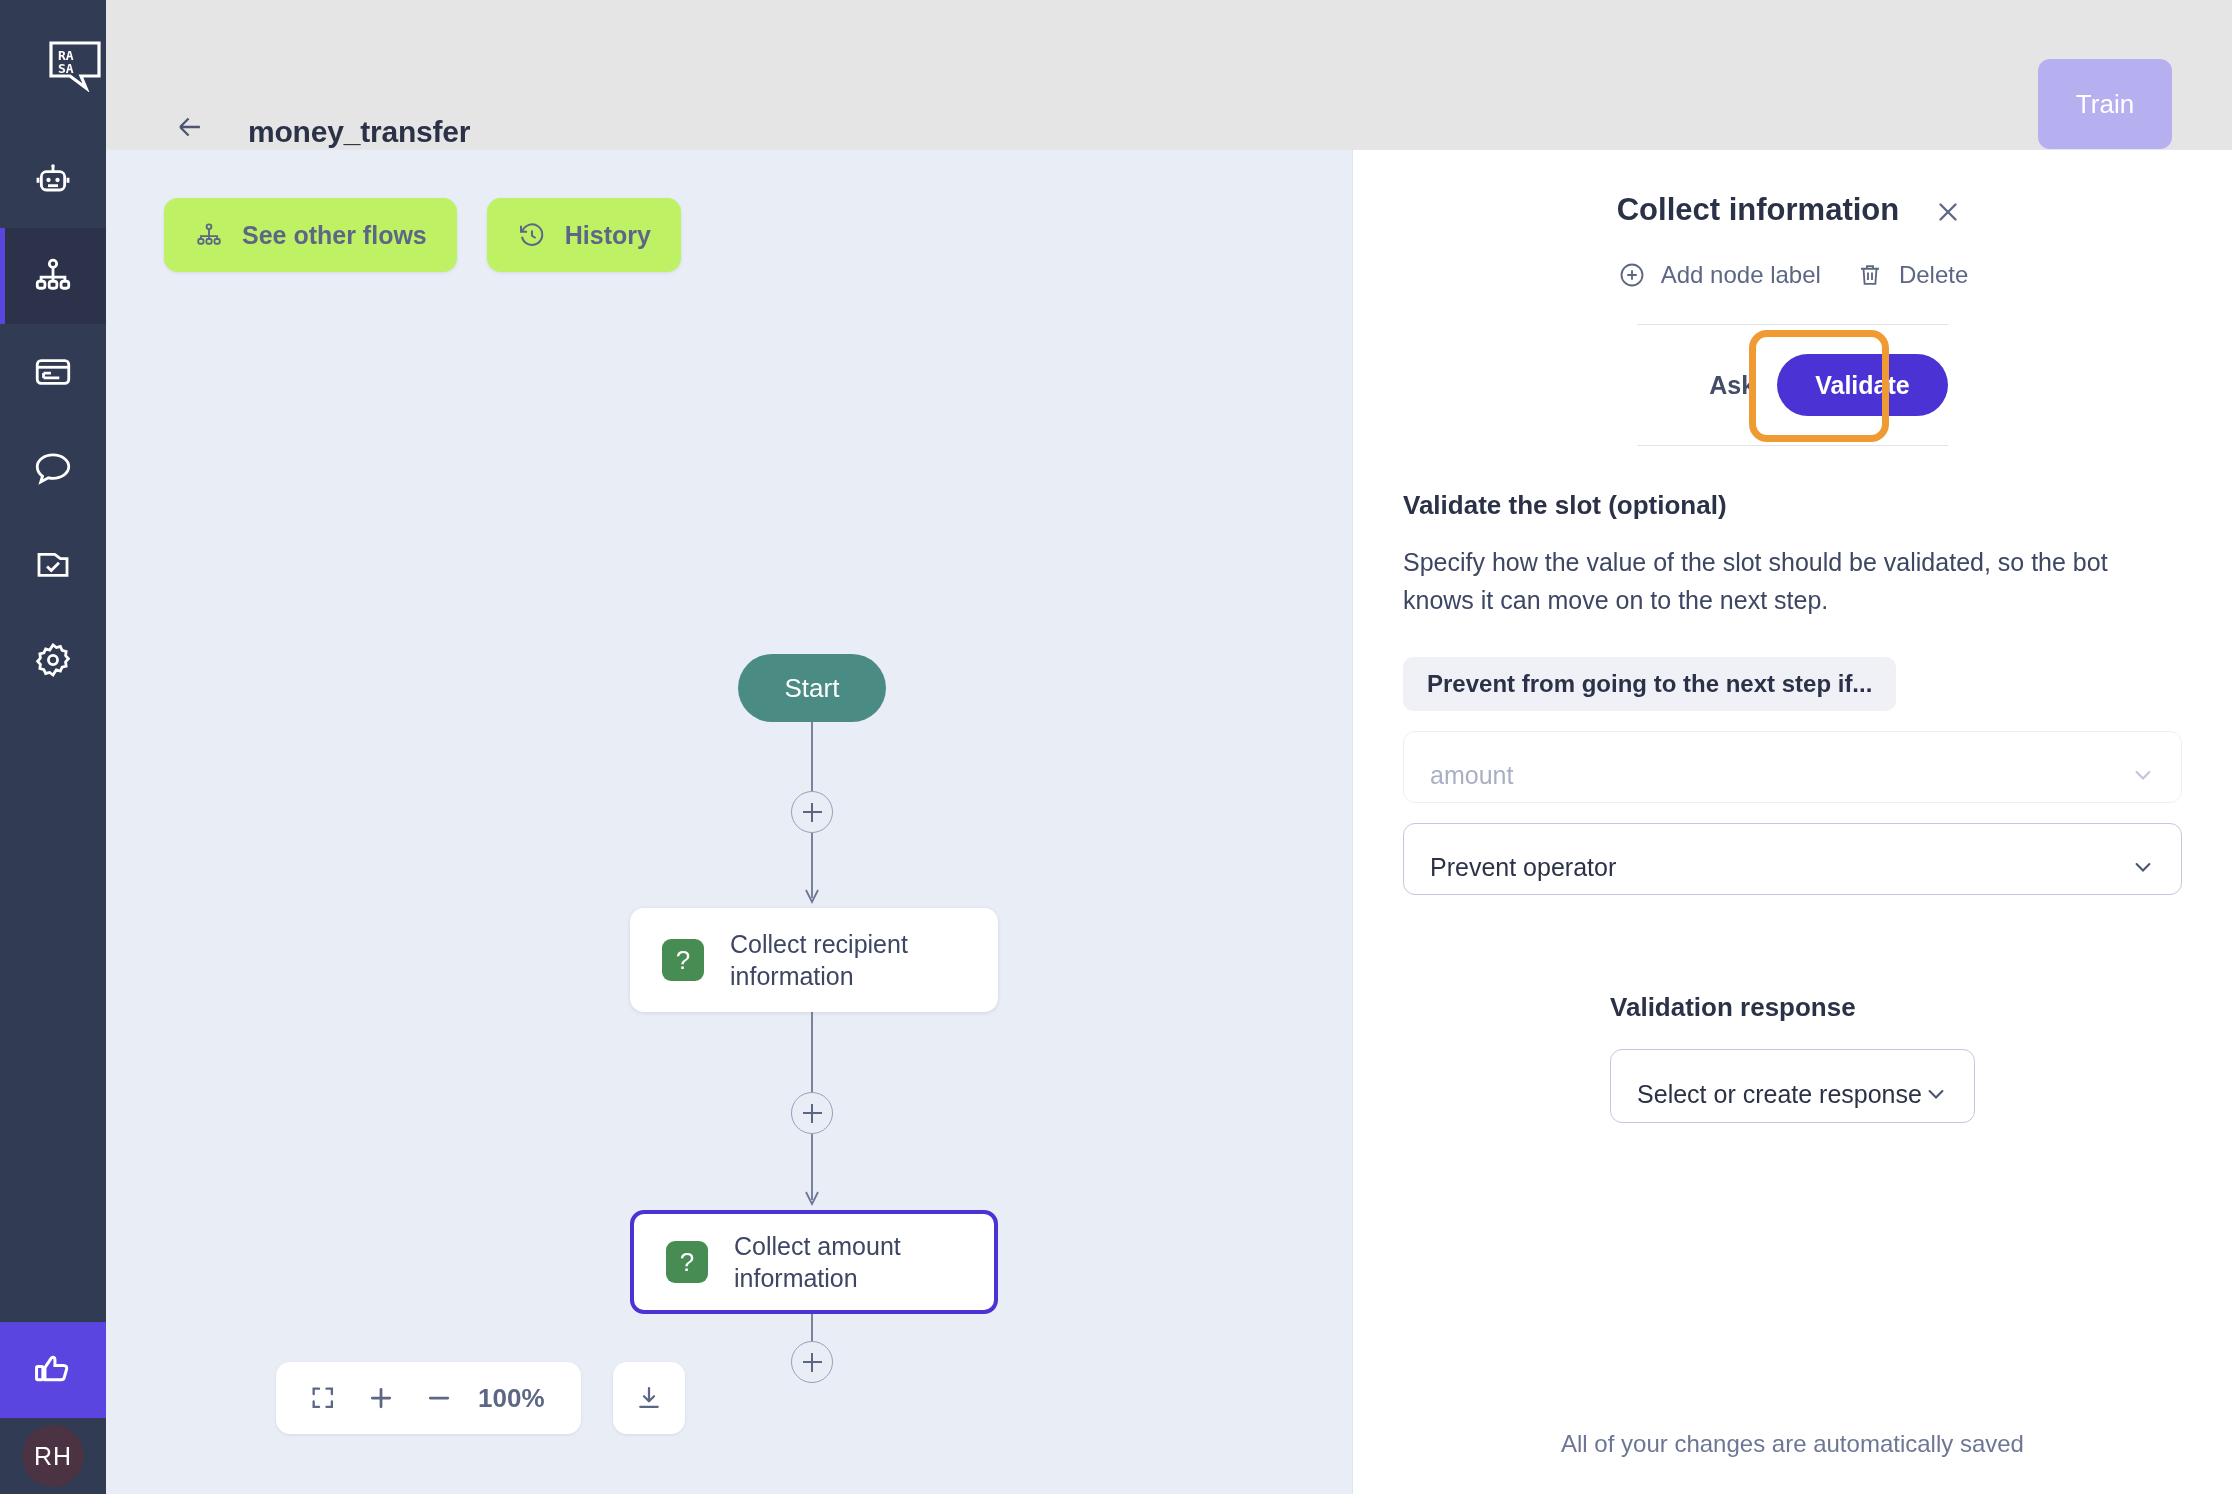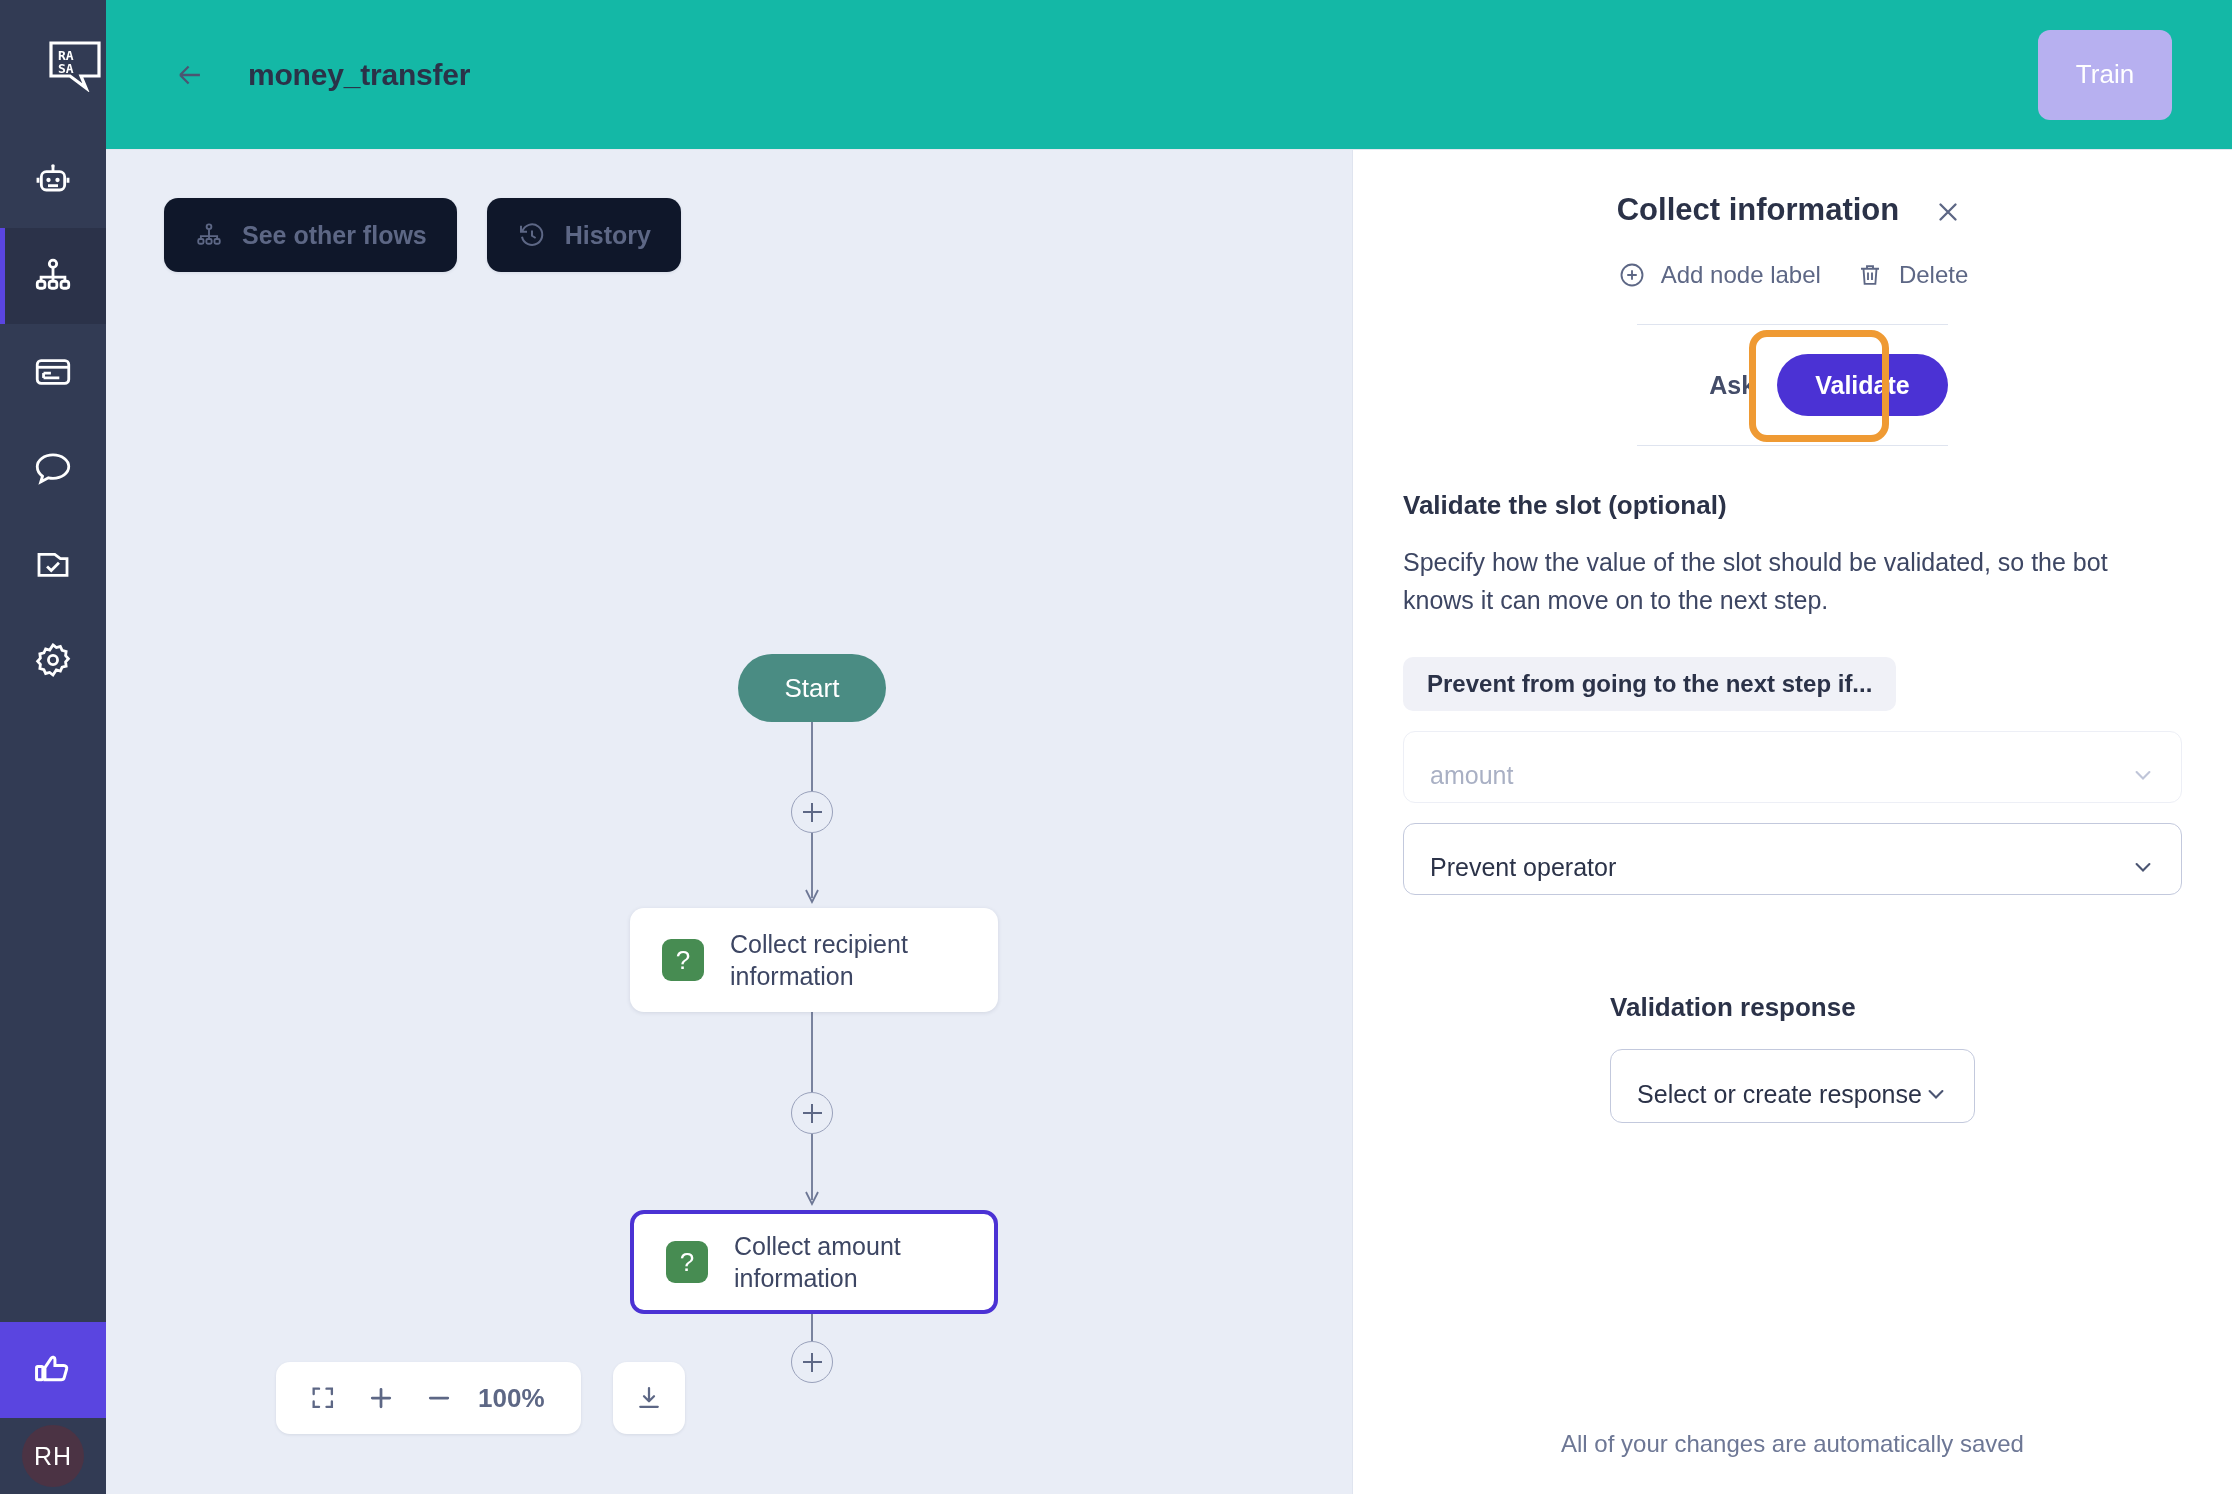--- a/index.html
+++ b/index.html
@@ -47,23 +47,23 @@
     width: 62px; height: 62px; border-radius: 50%;
     background: #4b3344; color: #ffffff;
     display: flex; align-items: center; justify-content: center;
     font-size: 25px; letter-spacing: 1px; cursor: pointer;
   }
 
   
   .main { flex: 1; display: flex; flex-direction: column; position: relative; }
 
   .topbar {
-    height: 150px; background: #14b8a6;
+    height: 150px; background: #e5e5e5;
     border-bottom: 1px solid #e3e7f0;
-    display: flex; align-items: center; padding: 0 60px 0 62px;
+    display: flex; align-items: flex-end; padding: 0 60px 0 62px;
     flex: 0 0 150px;
   }
   .back-btn { width: 44px; height: 44px; display:flex; align-items:center; justify-content:center; cursor:pointer; }
   .flow-title {
     font-size: 30px; font-weight: bold; color: #2b3248;
     margin-left: 36px; letter-spacing: -0.2px;
   }
   .topbar-spacer { flex: 1; }
   .train-btn {
     width: 134px; height: 90px; border-radius: 12px;
@@ -77,21 +77,21 @@
 
   
   .canvas {
     flex: 1; position: relative; background: #e9edf6; overflow: hidden;
   }
   .canvas-toolbar {
     position: absolute; top: 48px; left: 58px;
     display: flex; gap: 30px; z-index: 5;
   }
   .pill-btn {
-    height: 74px; background: #0f172a; border-radius: 14px;
+    height: 74px; background: #bef264; border-radius: 14px;
     display: flex; align-items: center; gap: 18px;
     padding: 0 30px; box-shadow: 0 1px 3px rgba(40,50,80,.10);
     cursor: pointer; border: none; justify-content: space-between;
   }
   .pill-btn span.lbl { font-size: 25px; font-weight: bold; color: #5d6785; }
 
   .flow { position: absolute; left: 0; top: 0; width: 100%; height: 100%; }
 
   .node-start {
     position: absolute; left: 632px; top: 504px;

